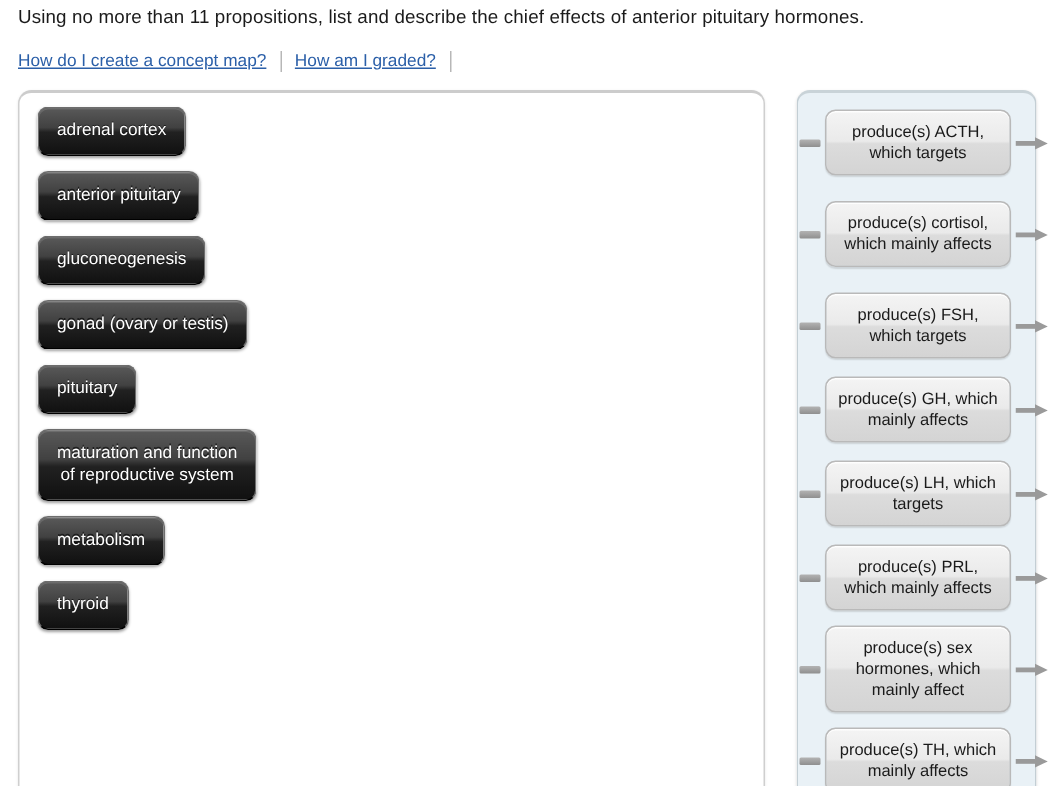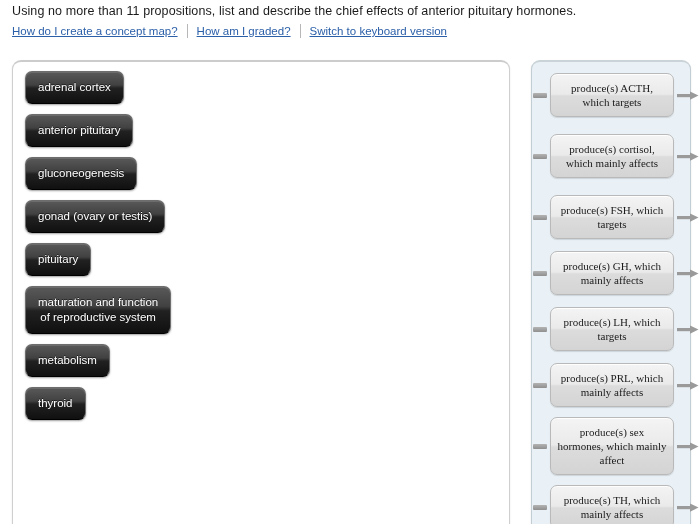--- a/index.html
+++ b/index.html
@@ -27,21 +27,21 @@
     width: 676px;
     font-size: 12.5px;
     color: #1b1b1b;
     line-height: 16px;
     letter-spacing: 0.1px;
   }
 
   .helplinks {
     position: absolute;
     left: 12px;
-    top: 24px;
+    top: 34px;
     display: flex;
     align-items: center;
     font-size: 11.5px;
   }
   .helplinks a {
     color: #2b5fa8;
     text-decoration: underline;
     cursor: pointer;
     white-space: nowrap;
   }
@@ -136,21 +136,20 @@
     background: linear-gradient(to bottom, #f4f4f4 0%, #eaeaea 48%, #dcdcdc 52%, #d4d4d4 100%);
     border: 1px solid #b9b9b9;
     border-radius: 7px;
     box-shadow: 0 1px 1px rgba(0,0,0,0.12), inset 0 1px 0 rgba(255,255,255,0.85);
     color: #1a1a1a;
     font-size: 11px;
     line-height: 14px;
     text-align: center;
     padding: 7px 6px;
     cursor: move;
-    font-family: Liberation Serif, serif;
   }
 
   .arrow {
     position: absolute;
     left: 145px;
     width: 22px;
     height: 9px;
     display: block;
   }
 
@@ -161,21 +160,20 @@
 
 <div id="app">
 
   <div class="prompt">Using no more than 11 propositions, list and describe the chief effects of anterior pituitary hormones.</div>
 
   <div class="helplinks">
     <a>How do I create a concept map?</a>
     <span class="pipe"></span>
     <a>How am I graded?</a>
     <span class="pipe"></span>
-    <a>Switch to keyboard version</a>
   </div>
 
   <div class="panel-left">
     <div class="concepts" id="concept-list">
         <div class="concept-row"><div class="concept">adrenal cortex</div></div>
         <div class="concept-row"><div class="concept">anterior pituitary</div></div>
         <div class="concept-row"><div class="concept">gluconeogenesis</div></div>
         <div class="concept-row"><div class="concept">gonad (ovary or testis)</div></div>
         <div class="concept-row"><div class="concept">pituitary</div></div>
         <div class="concept-row"><div class="concept">maturation and function

